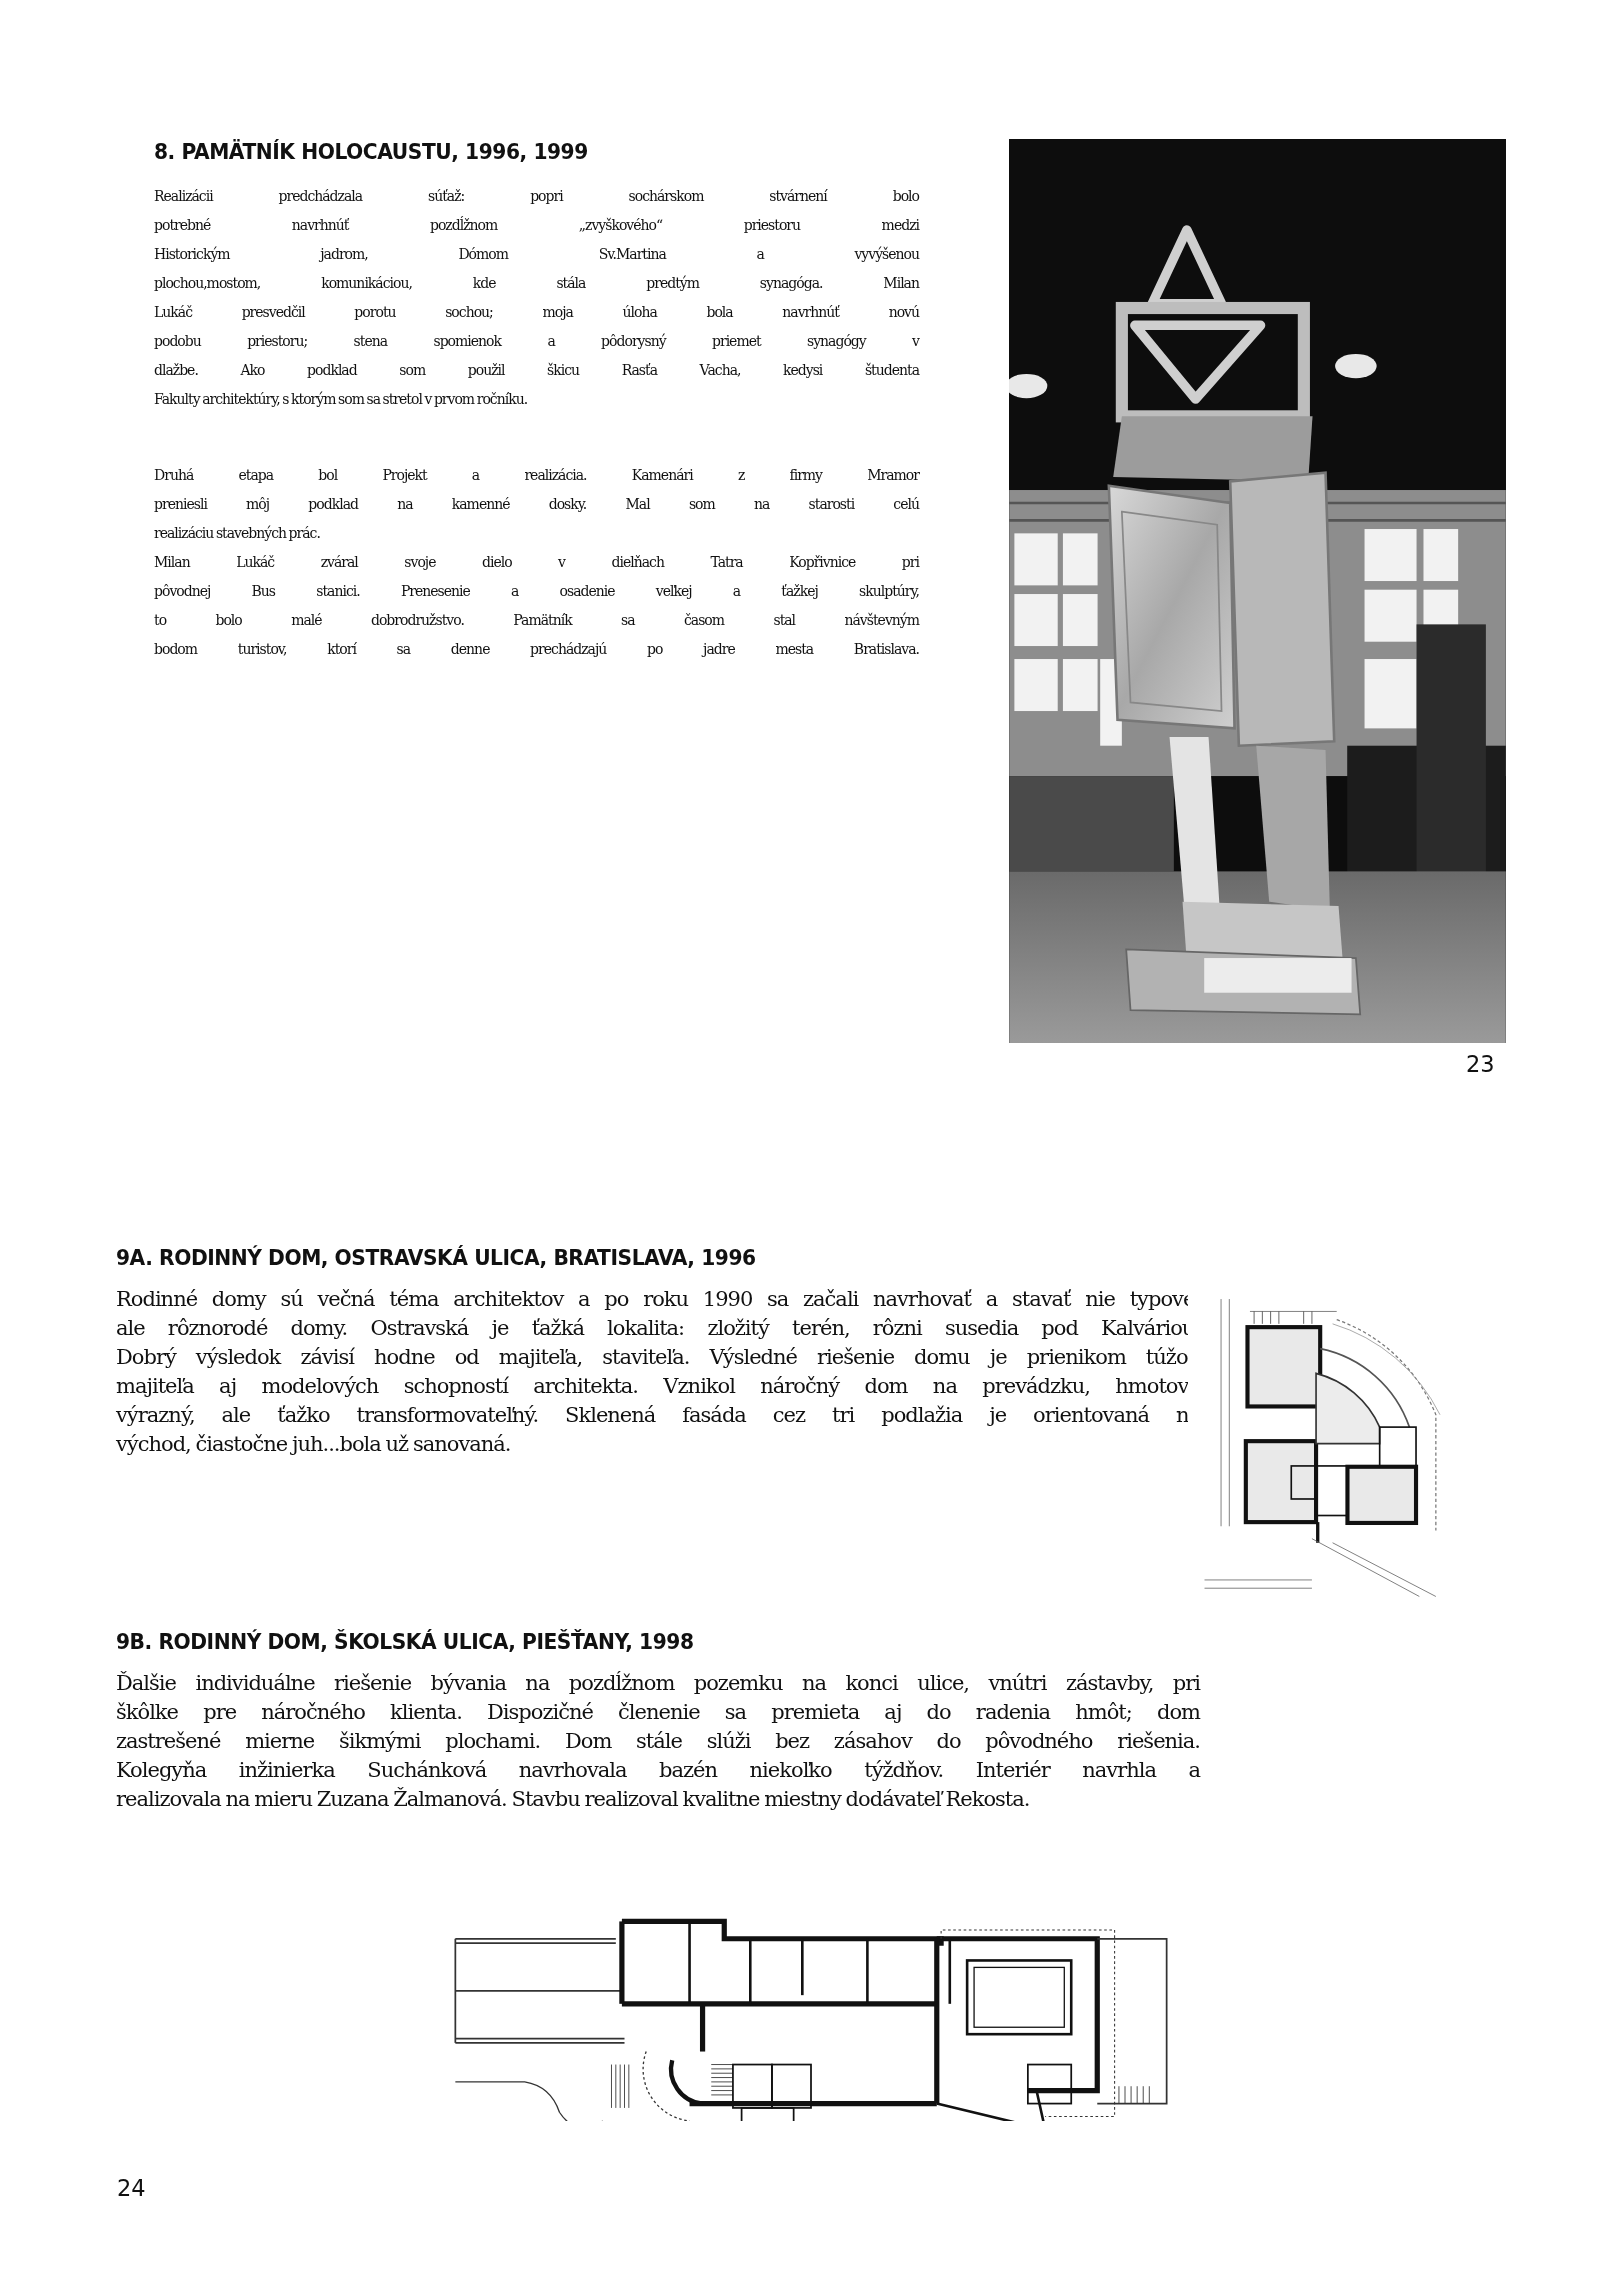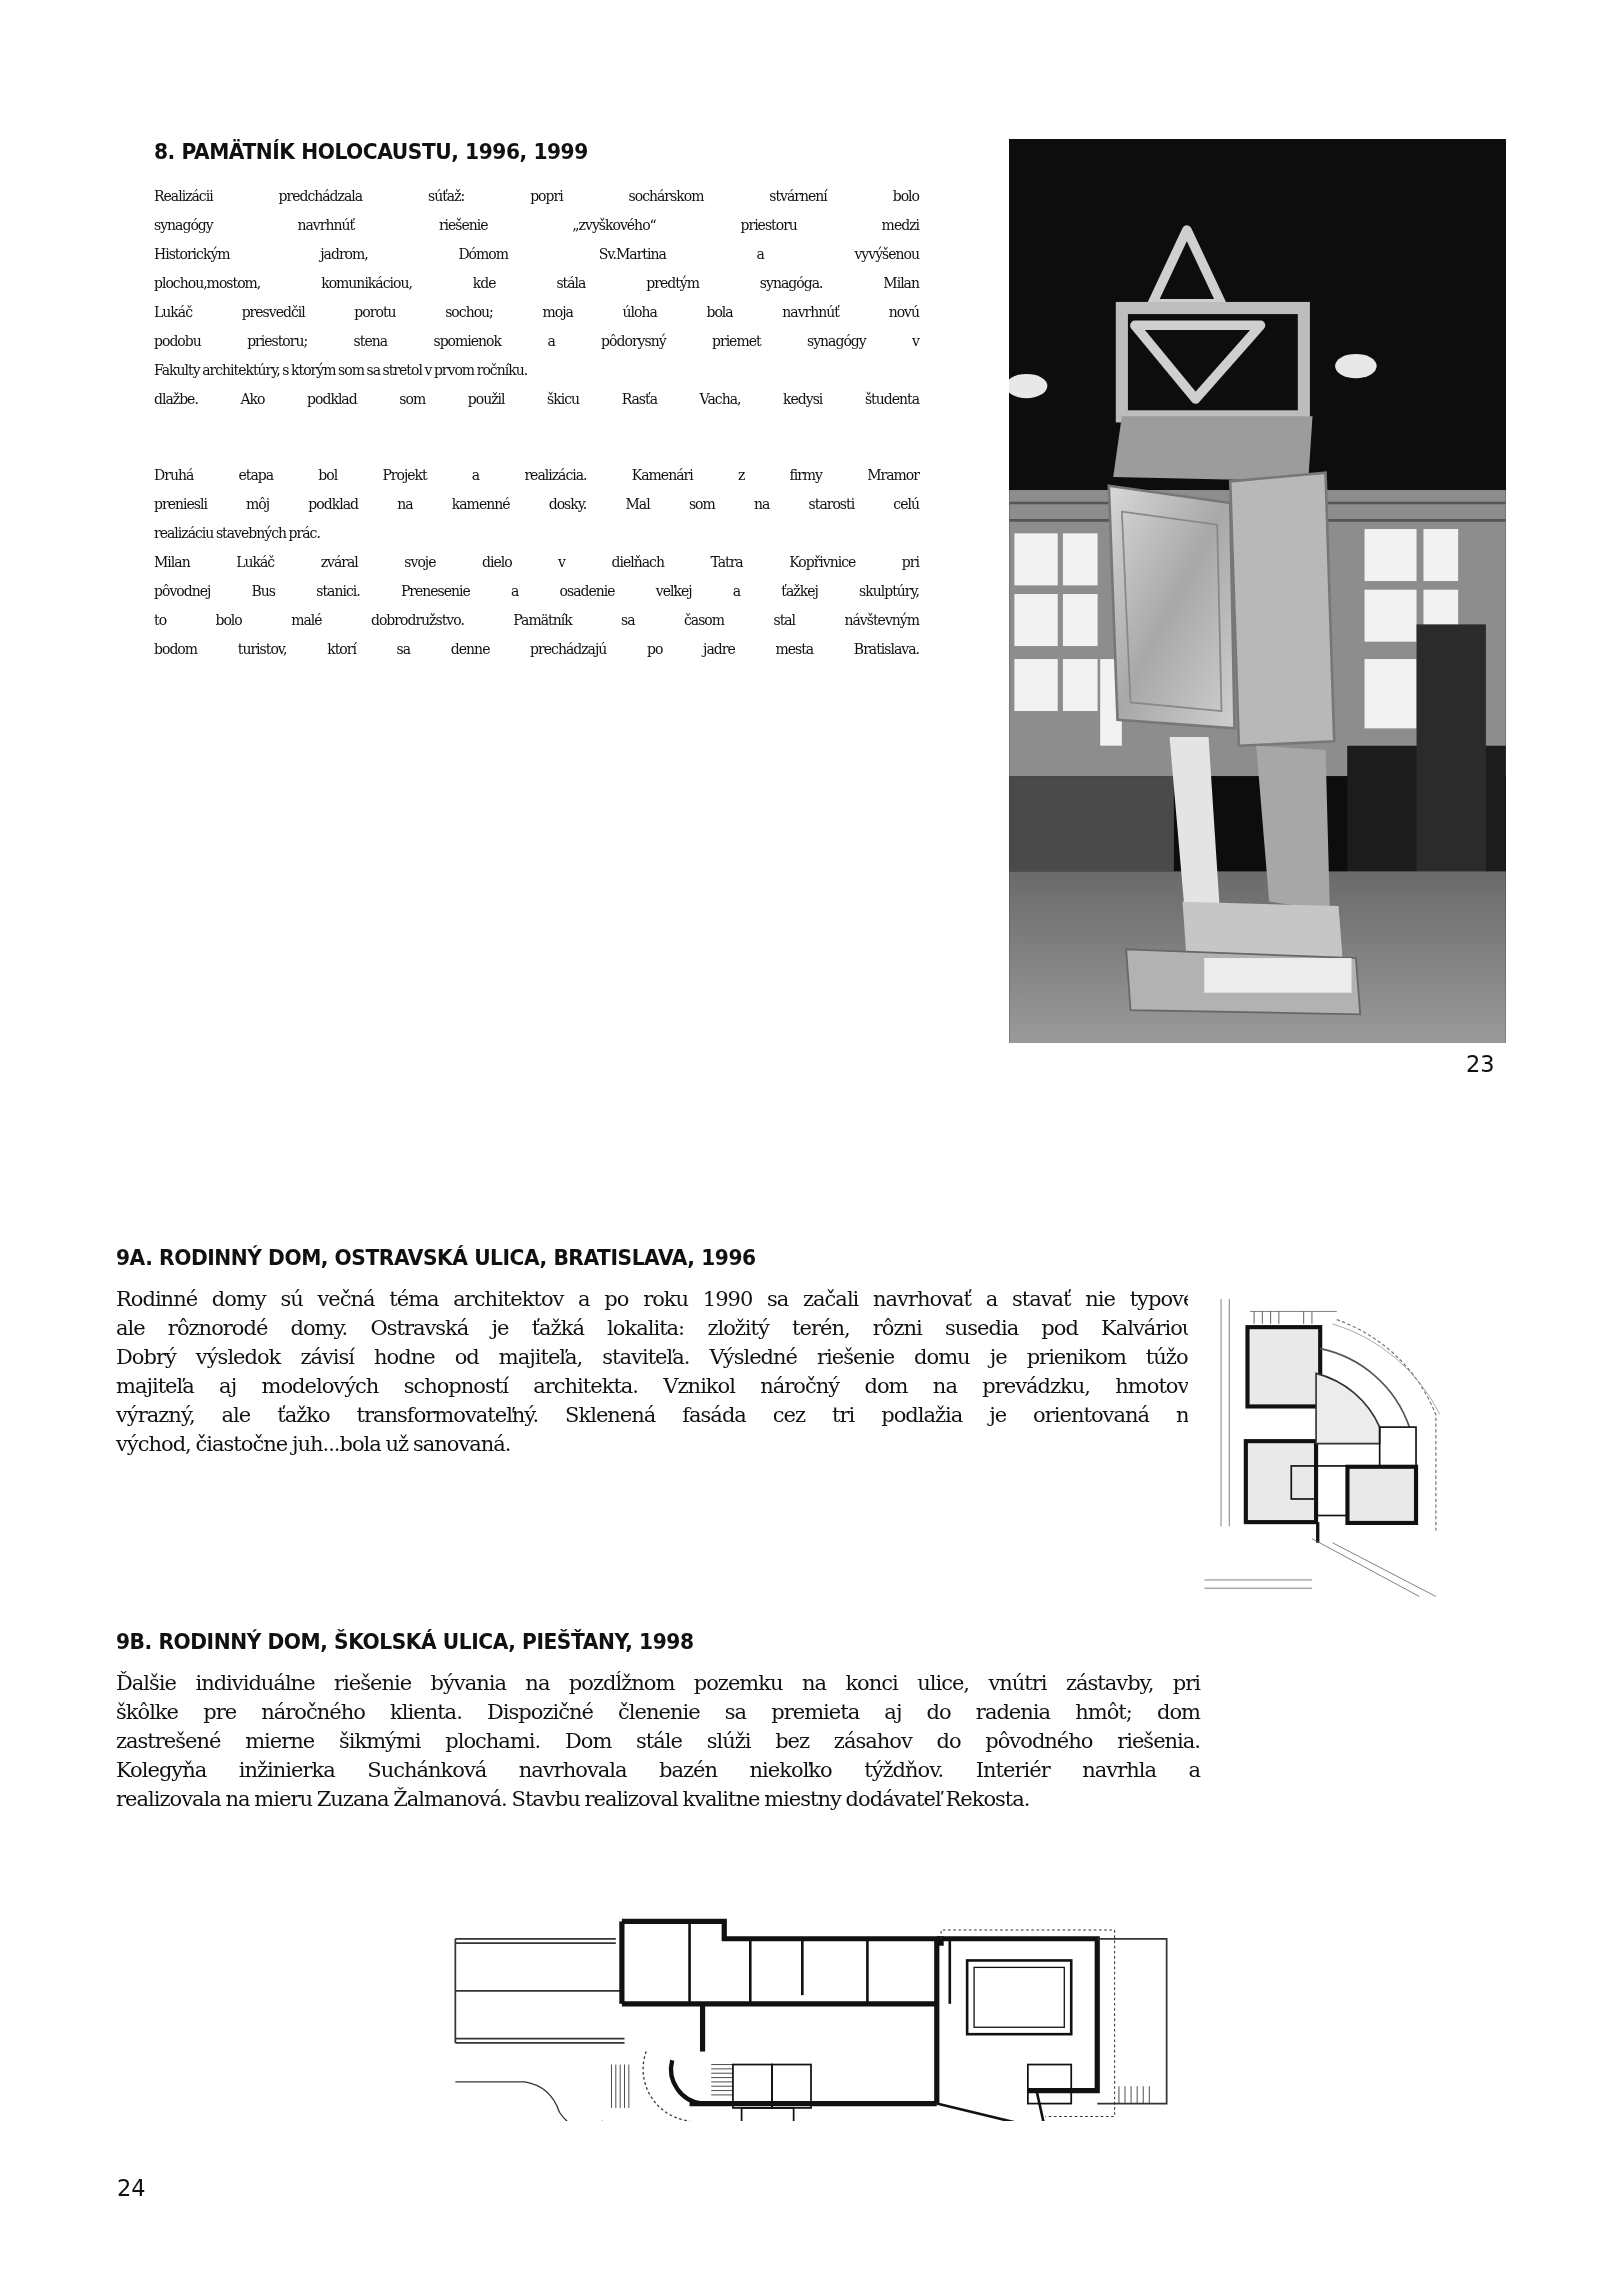--- a/index.html
+++ b/index.html
@@ -43,27 +43,27 @@
   }
   .plan { position: absolute; background: #fff; }
 </style>
 </head>
 <body>
 
 <h2 class="heading" style="left:154px; top:139px;">8. PAMÄTNÍK HOLOCAUSTU, 1996, 1999</h2>
 
 <div class="para" style="left:154px; top:182px; width:765px;">
   <span class="line">Realizácii predchádzala súťaž: popri sochárskom stvárnení bolo</span>
-  <span class="line">synagógy navrhnúť riešenie „zvyškového“ priestoru medzi</span>
+  <span class="line">potrebné navrhnúť pozdĺžnom „zvyškového“ priestoru medzi</span>
   <span class="line">Historickým jadrom, Dómom Sv.Martina a vyvýšenou</span>
   <span class="line">plochou,mostom, komunikáciou, kde stála predtým synagóga. Milan</span>
   <span class="line">Lukáč presvedčil porotu sochou; moja úloha bola navrhnúť novú</span>
   <span class="line">podobu priestoru; stena spomienok a pôdorysný priemet synagógy v</span>
+  <span class="line">dlažbe. Ako podklad som použil škicu Rasťa Vacha, kedysi študenta</span>
   <span class="line last">Fakulty architektúry, s ktorým som sa stretol v prvom ročníku.</span>
-  <span class="line">dlažbe. Ako podklad som použil škicu Rasťa Vacha, kedysi študenta</span>
 </div>
 
 <div class="para" style="left:154px; top:448px; width:765px;margin-top:13px;">
   <span class="line">Druhá etapa bol Projekt a realizácia. Kamenári z firmy Mramor</span>
   <span class="line">preniesli môj podklad na kamenné dosky. Mal som na starosti celú</span>
   <span class="line last">realizáciu stavebných prác.</span>
   <span class="line">Milan Lukáč zváral svoje dielo v dielňach Tatra Kopřivnice pri</span>
   <span class="line">pôvodnej Bus stanici. Prenesenie a osadenie veľkej a ťažkej skulptúry,</span>
   <span class="line">to bolo malé dobrodružstvo. Pamätník sa časom stal návštevným</span>
   <span class="line">bodom turistov, ktorí sa denne prechádzajú po jadre mesta Bratislava.</span>

